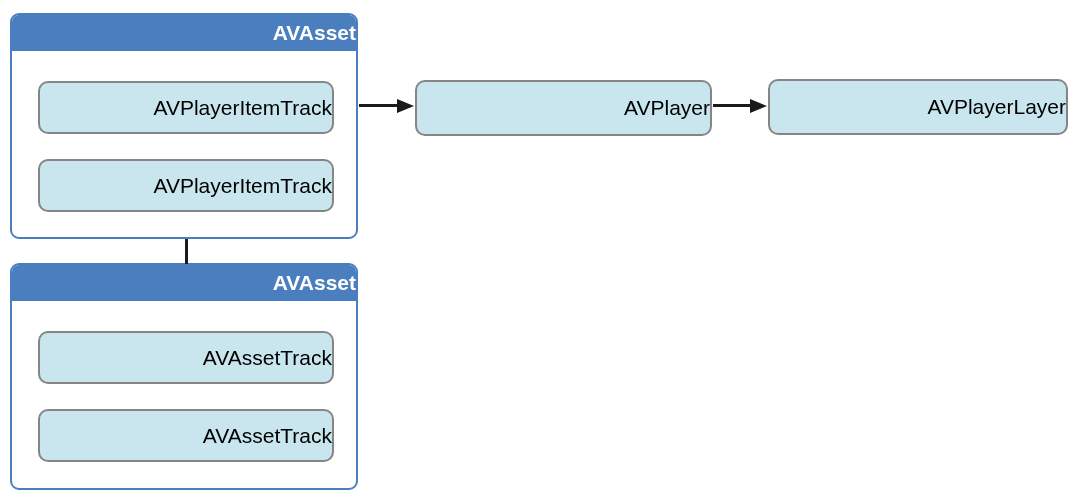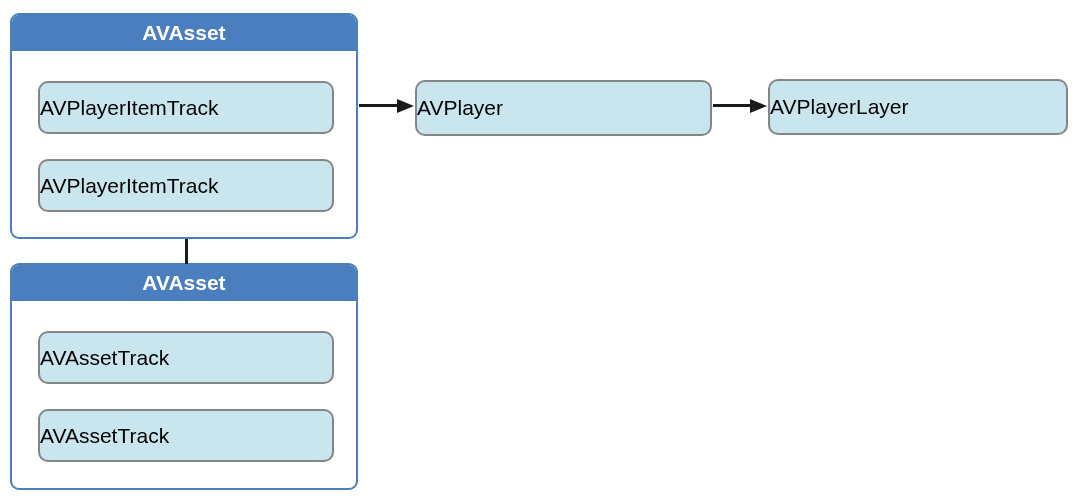--- a/index.html
+++ b/index.html
@@ -29,34 +29,34 @@
     border-radius: 9px;
     overflow: hidden;
   }
   .container-box.top  { left: 10px; top: 13px;  height: 226px; }
   .container-box.bottom { left: 10px; top: 263px; height: 227px; }
   .container-header {
     background: #4a7ebe;
     color: #ffffff;
     font-weight: bold;
     font-size: 21px;
-    text-align: center;
+    text-align: right;
     height: 36px;
     line-height: 36px;
     user-select: none;
   }
   
   .node {
     box-sizing: border-box;
     background: #c9e5ee;
     border: 2px solid #858585;
     border-radius: 10px;
     display: flex;
     align-items: center;
-    justify-content: flex-start;
+    justify-content: flex-end;
     font-size: 21px;
     color: #000000;
     white-space: nowrap;
   }
   .inner-node {
     position: absolute;
     left: 26px;
     width: 296px;
     height: 53px;
   }

